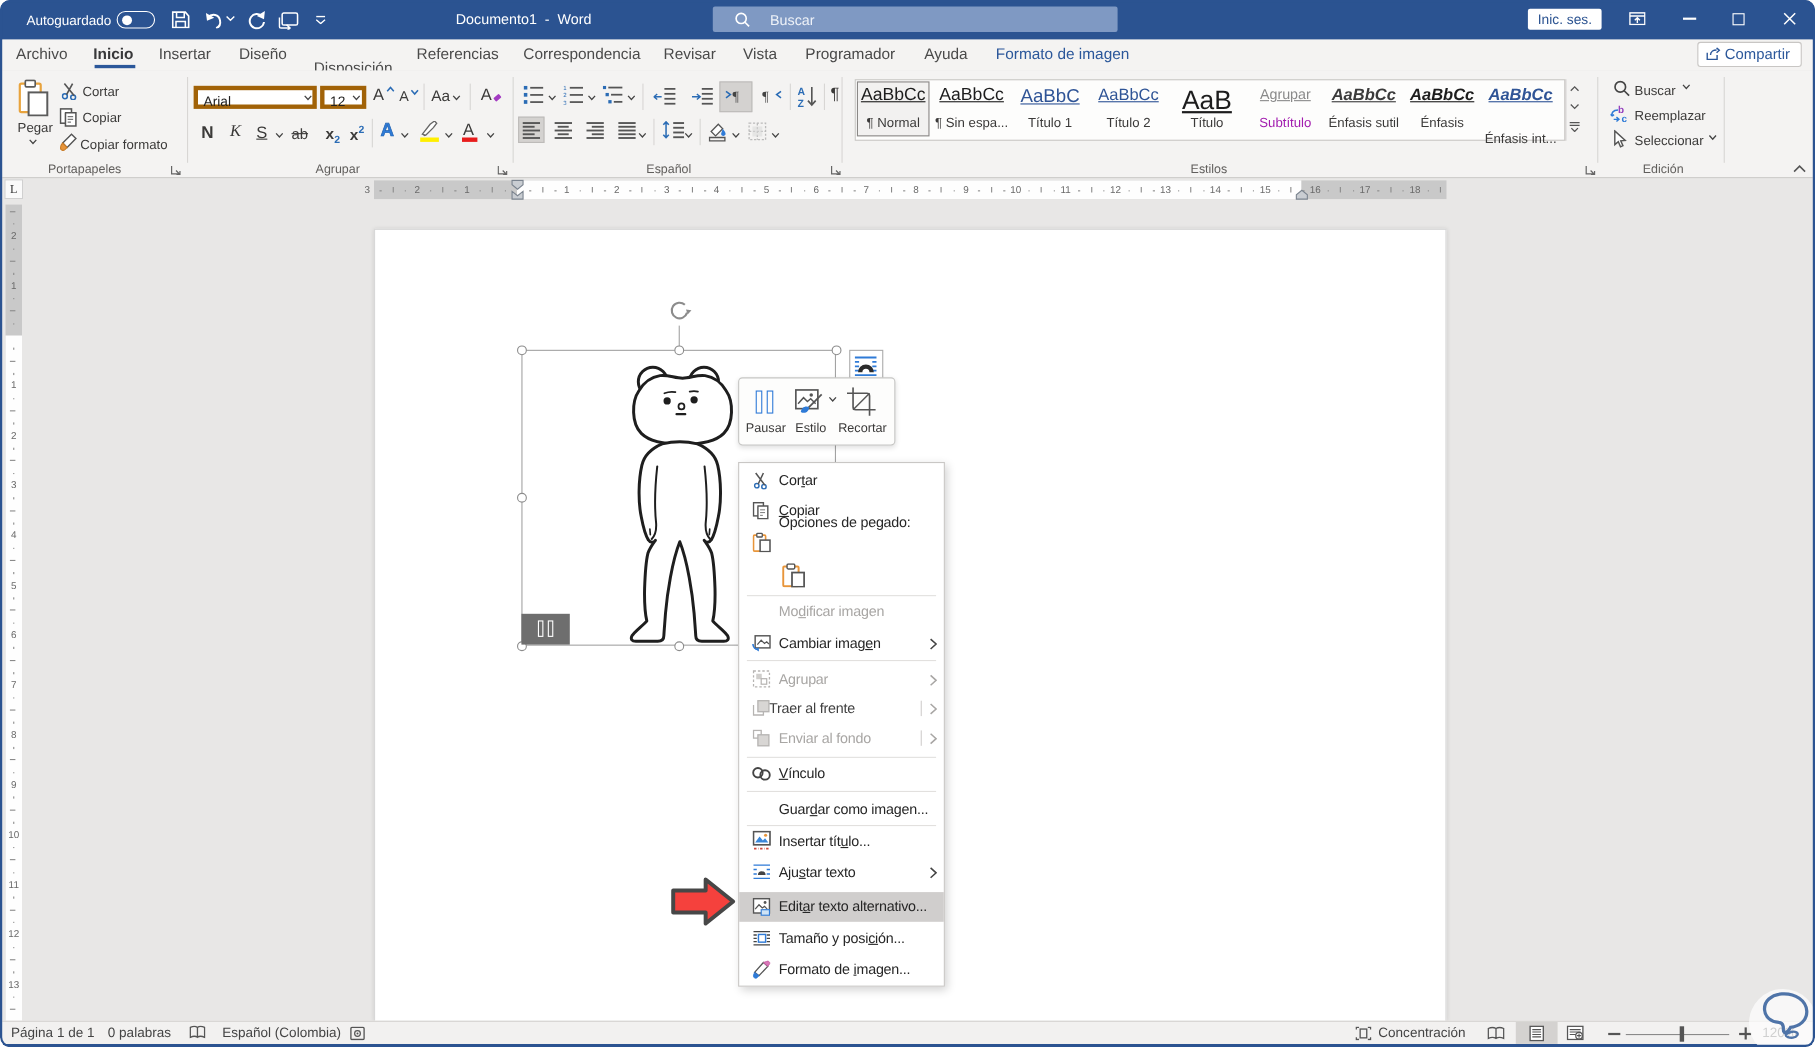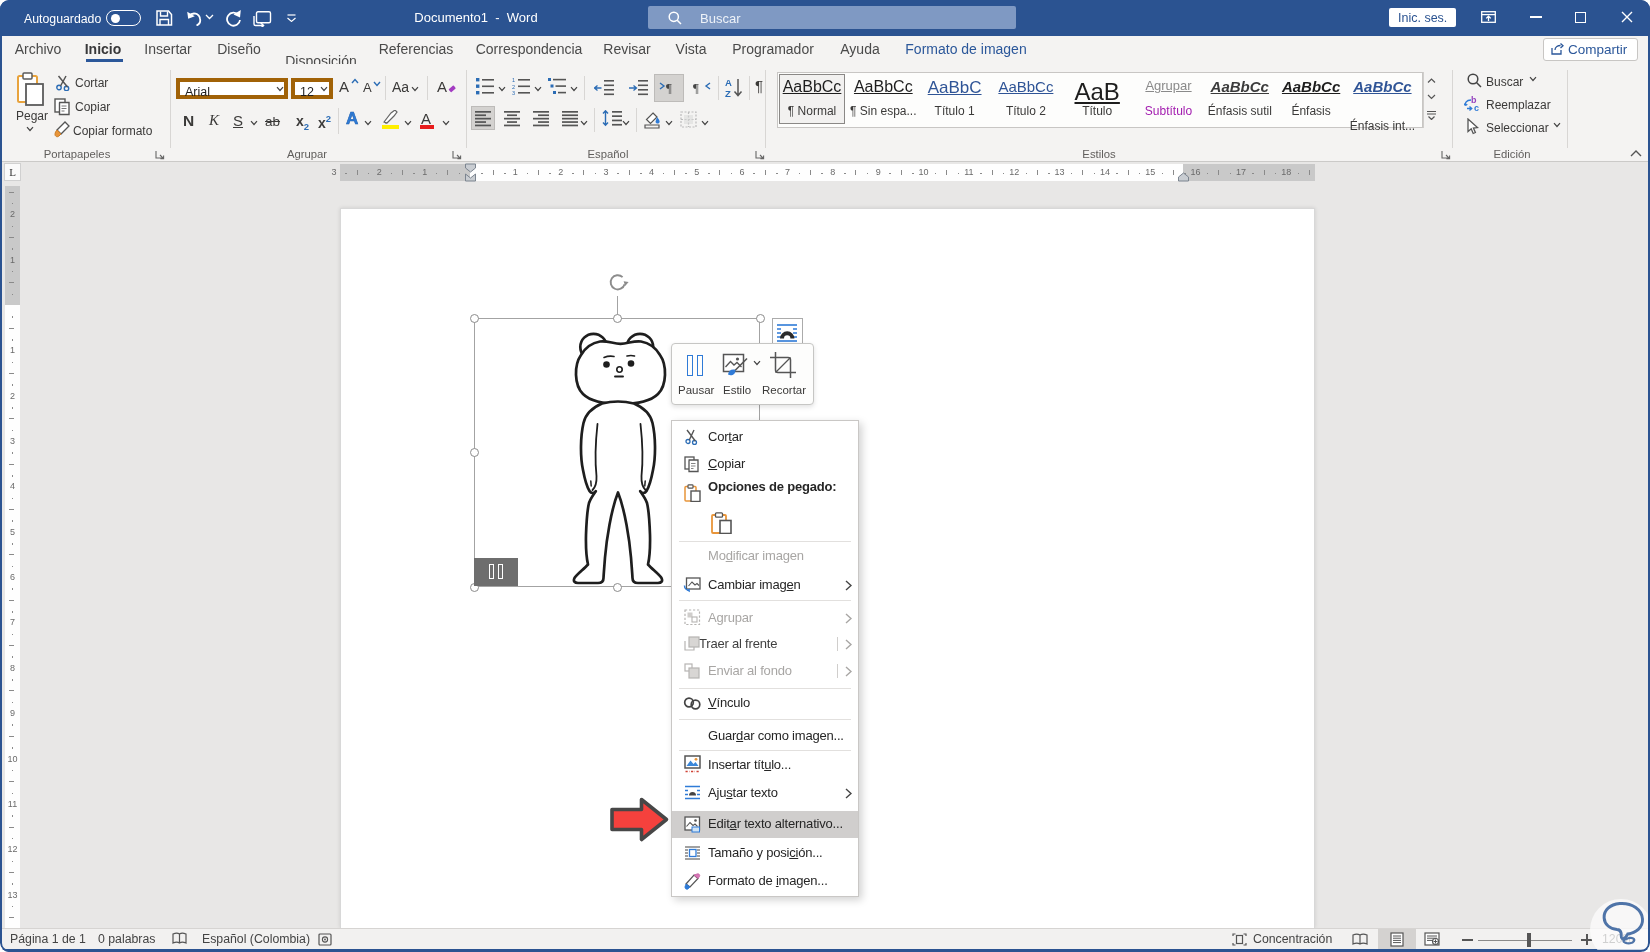--- a/index.html
+++ b/index.html
@@ -613,21 +613,21 @@
     <svg class="abs" style="left:770px;top:352px;" width="27" height="27" viewBox="0 0 27 27" xmlns="http://www.w3.org/2000/svg">
       <path d="M5.5 0 V18 C5.5 19.5 6.5 20.5 8 20.5 H26" fill="none" stroke="#555" stroke-width="1.5"></path>
 <path d="M0 5.5 H18 C19.5 5.5 20.5 6.5 20.5 8 V26" fill="none" stroke="#555" stroke-width="1.5"></path>
 <path d="M20.5 5.5 L5.5 20.5" stroke="#555" stroke-width="1.3"></path>
     </svg>
     <div class="abs" style="left:762px;top:384px;font-size:11.5px;color:#3b3a39;">Recortar</div>
     <div class="abs menu"></div>
     <div class="abs" style="left:672px;top:811px;width:186px;height:27px;background:#d0cecd;"></div>
     <div class="mi" style="left:708px;top:429.0px;">Cor<u>t</u>ar</div>
     <div class="mi" style="left:708px;top:456.0px;"><u>C</u>opiar</div>
-    <div class="mi" style="left:708px;top:479px;font-weight:bold;">Opciones de pegado:</div>
+    <div class="mi" style="left:708px;top:467px;font-weight:normal;">Opciones de pegado:</div>
     <div class="msep" style="left:679px;top:541px;"></div>
     <div class="mi" style="left:708px;top:548.0px;color:#a8a6a4;">Mo<u>d</u>ificar imagen</div>
     <div class="mi" style="left:708px;top:577.0px;">Cambiar imag<u>e</u>n</div>
     <svg class="abs" style="left:845px;top:580px;" width="7" height="11" viewBox="0 0 7 11" xmlns="http://www.w3.org/2000/svg">
       <path d="M1 1 L6 5.5 L1 10" fill="none" stroke="#444" stroke-width="1.4"></path>
     </svg>
     <div class="msep" style="left:679px;top:600px;"></div>
     <div class="mi" style="left:708px;top:610.0px;color:#a8a6a4;">Agrupar</div>
     <svg class="abs" style="left:845px;top:613px;" width="7" height="11" viewBox="0 0 7 11" xmlns="http://www.w3.org/2000/svg">
       <path d="M1 1 L6 5.5 L1 10" fill="none" stroke="#a8a6a4" stroke-width="1.4"></path>

